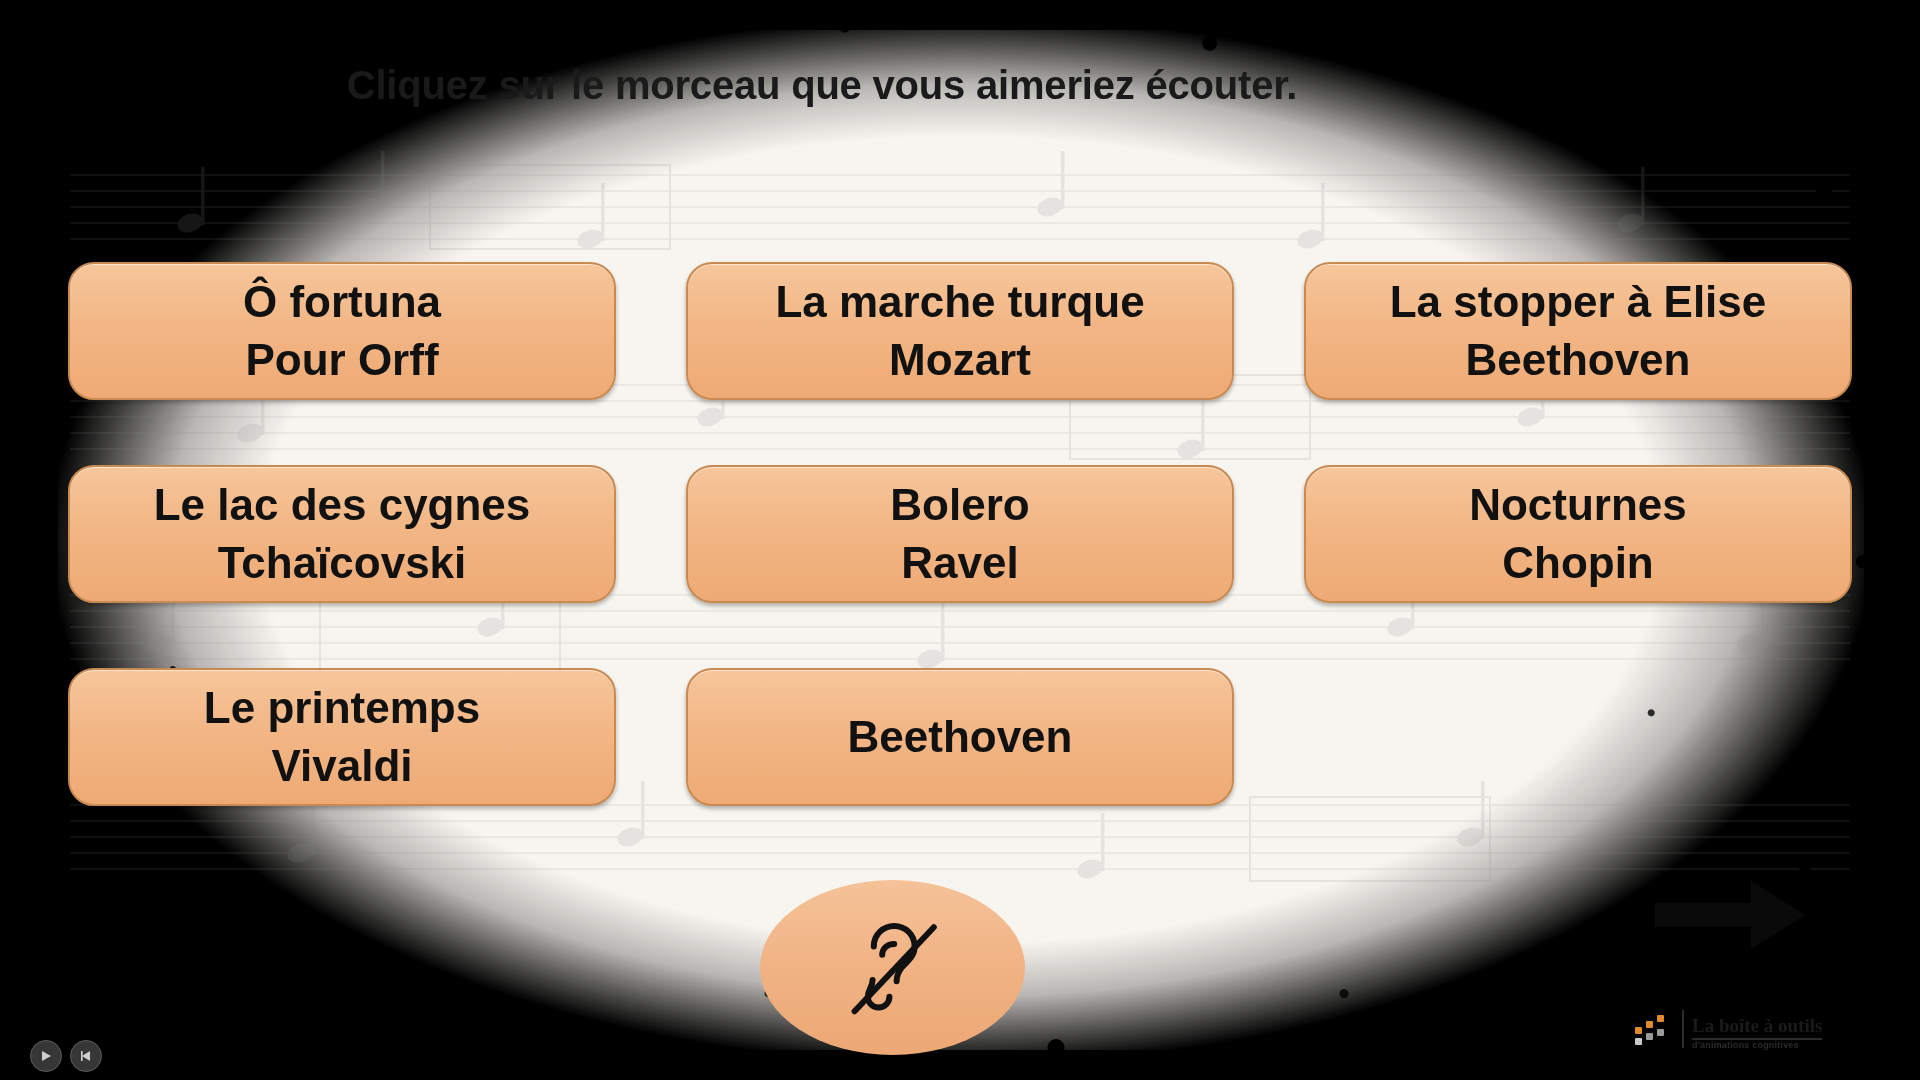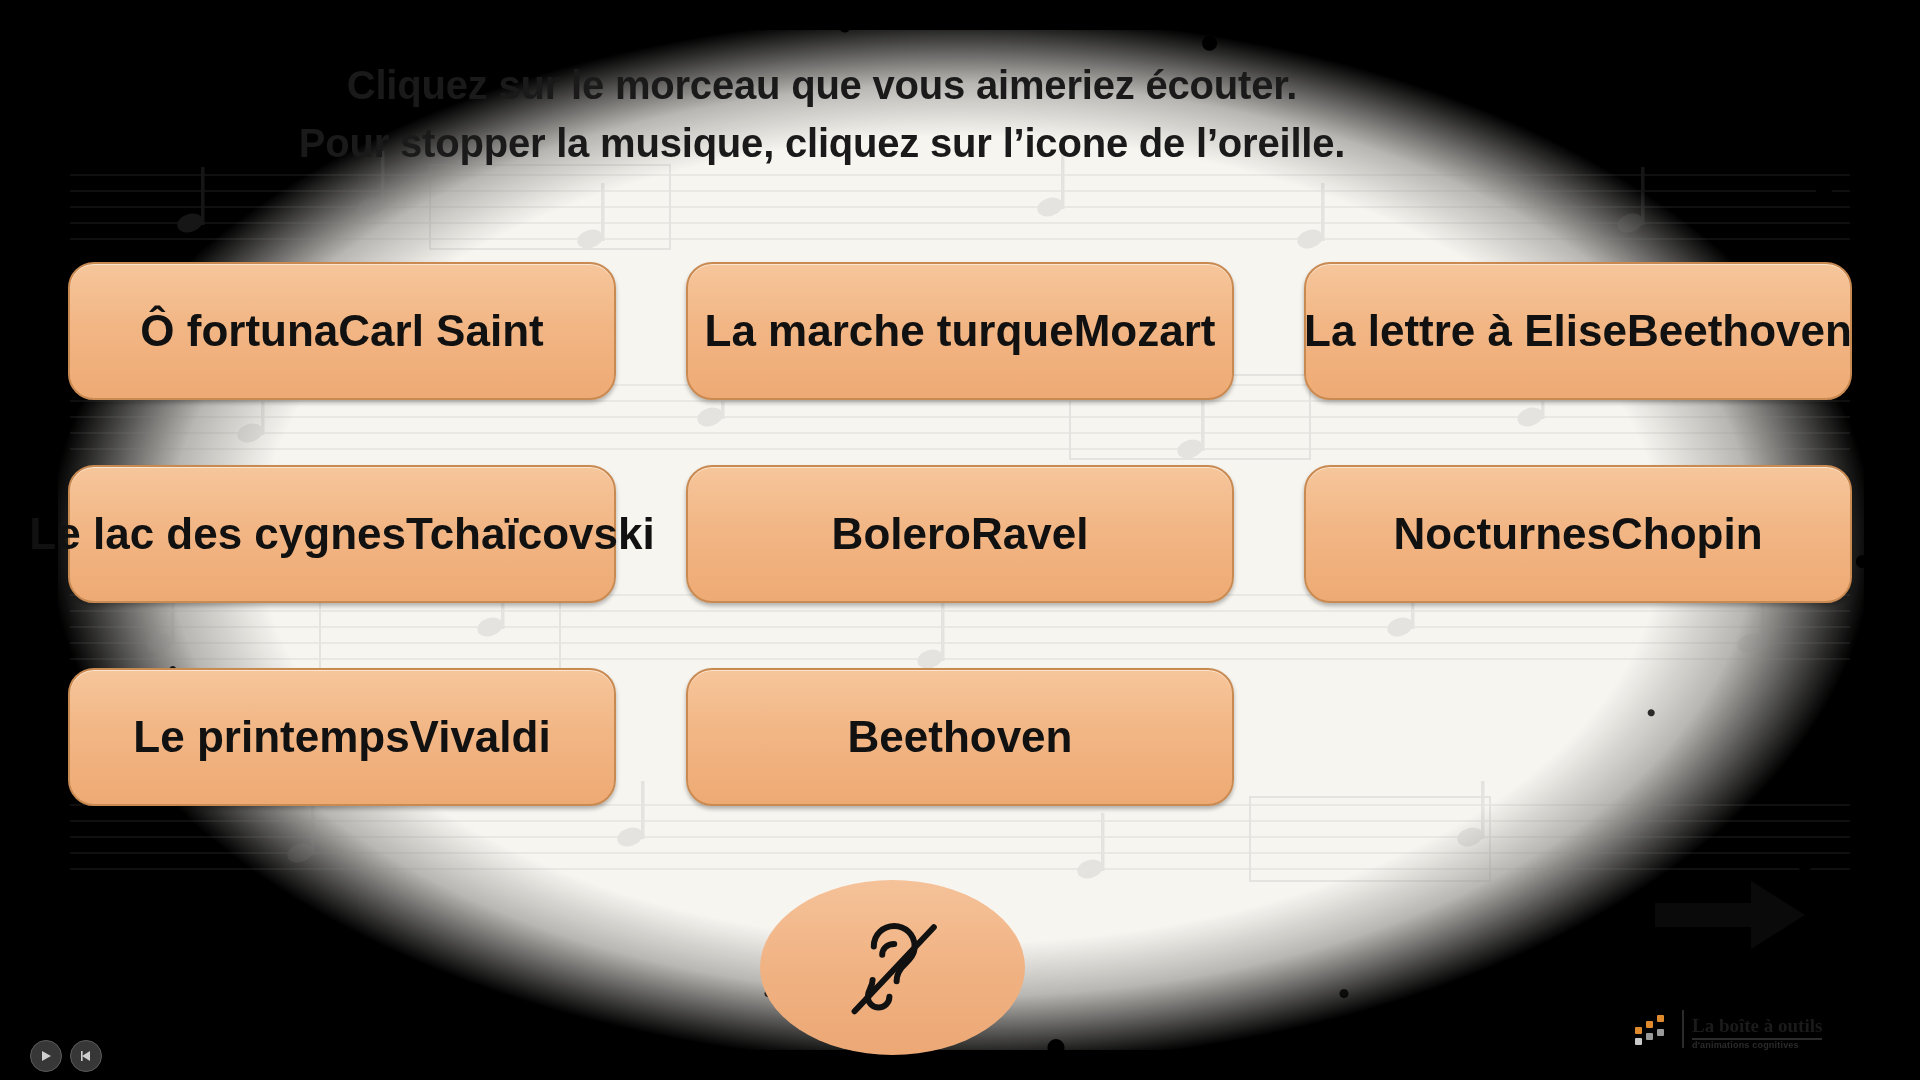--- a/index.html
+++ b/index.html
@@ -109,21 +109,21 @@
     grid-auto-rows: 138px;
     column-gap: 70px;
     row-gap: 65px;
   }
   .track-btn {
     background: linear-gradient(180deg, #f6c69b 0%, #f2b685 45%, #eeaa74 100%);
     border: 2px solid #c98a52;
     border-radius: 26px;
     box-shadow: 0 3px 4px rgba(0,0,0,0.28), inset 0 1px 0 rgba(255,255,255,0.55);
     display: flex;
-    flex-direction: row;
+    flex-direction: column;
     align-items: center;
     justify-content: center;
     color: #111;
     font-weight: bold;
     font-size: 44px;
     line-height: 1.32;
     cursor: pointer;
     text-align: center;
     padding: 0 10px;
     box-sizing: border-box;
@@ -284,37 +284,36 @@
       <rect x="1000" y="320" width="240" height="84"></rect>
       <rect x="250" y="530" width="240" height="84"></rect>
       <rect x="1180" y="742" width="240" height="84"></rect>
     </g>
   </svg>
 
   <div class="speckles"></div>
 
   <div class="instructions">
     <div>Cliquez sur le morceau que vous aimeriez écouter.</div>
-    <div>Pour stopper la musique, cliquez sur l’icone de l’oreille.</div>
   </div>
 
   <div class="grid">
 
     <div class="track-btn">
       <span class="title">Ô fortuna</span>
-      <span class="composer">Carl Saint</span>
+      <span class="composer">Pour Orff</span>
     </div>
 
     <div class="track-btn">
       <span class="title">La marche turque</span>
       <span class="composer">Mozart</span>
     </div>
 
     <div class="track-btn">
-      <span class="title">La lettre à Elise</span>
+      <span class="title">La stopper à Elise</span>
       <span class="composer">Beethoven</span>
     </div>
 
 
     <div class="track-btn">
       <span class="title">Le lac des cygnes</span>
       <span class="composer">Tchaïcovski</span>
     </div>
 
     <div class="track-btn">

